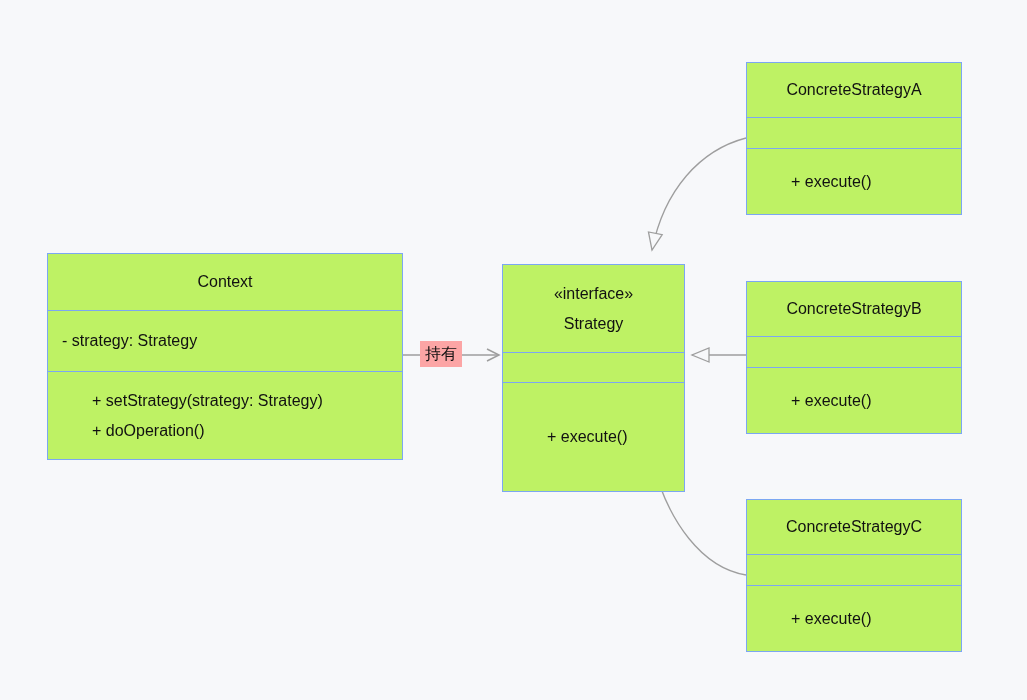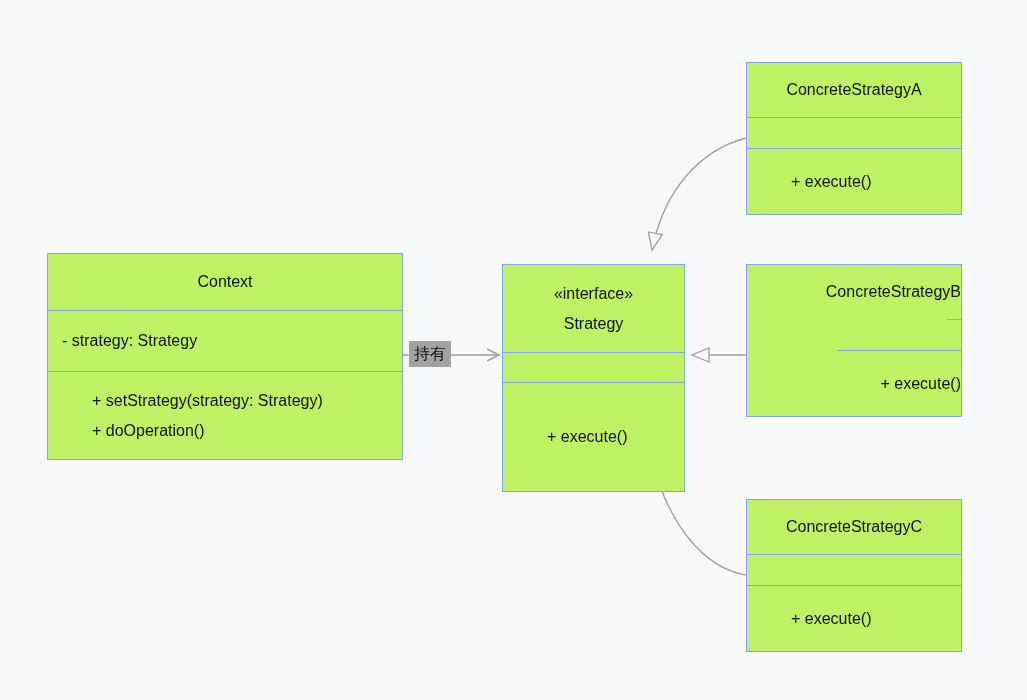--- a/index.html
+++ b/index.html
@@ -43,29 +43,29 @@
   #box-context .attrs   { height: 61px; }
 
   #box-strategy { left: 502px; top: 264px; width: 183px; height: 228px; }
   #box-strategy .title  { height: 87px; }
   #box-strategy .attrs  { height: 30px; }
 
   .concrete { width: 216px; height: 153px; left: 746px; }
   .concrete .title { height: 54px; }
   .concrete .attrs { height: 31px; }
   #box-a { top: 62px; }
-  #box-b { top: 264px; align-items: flex-end; }
+  #box-b { top: 281px; }
   #box-c { top: 499px; }
 
   .edge-label {
     position: absolute;
     z-index: 2;
-    left: 409px; top: 341px;
+    left: 420px; top: 341px;
     padding: 2px 5px;
-    background: #a3a3a3;
+    background: #fca5a5;
     font-size: 16px;
     line-height: 22px;
   }
 </style>
 </head>
 <body>
 
 <div class="canvas">
 
   <svg class="edges-svg" width="1027" height="700" viewBox="0 0 1027 700">

